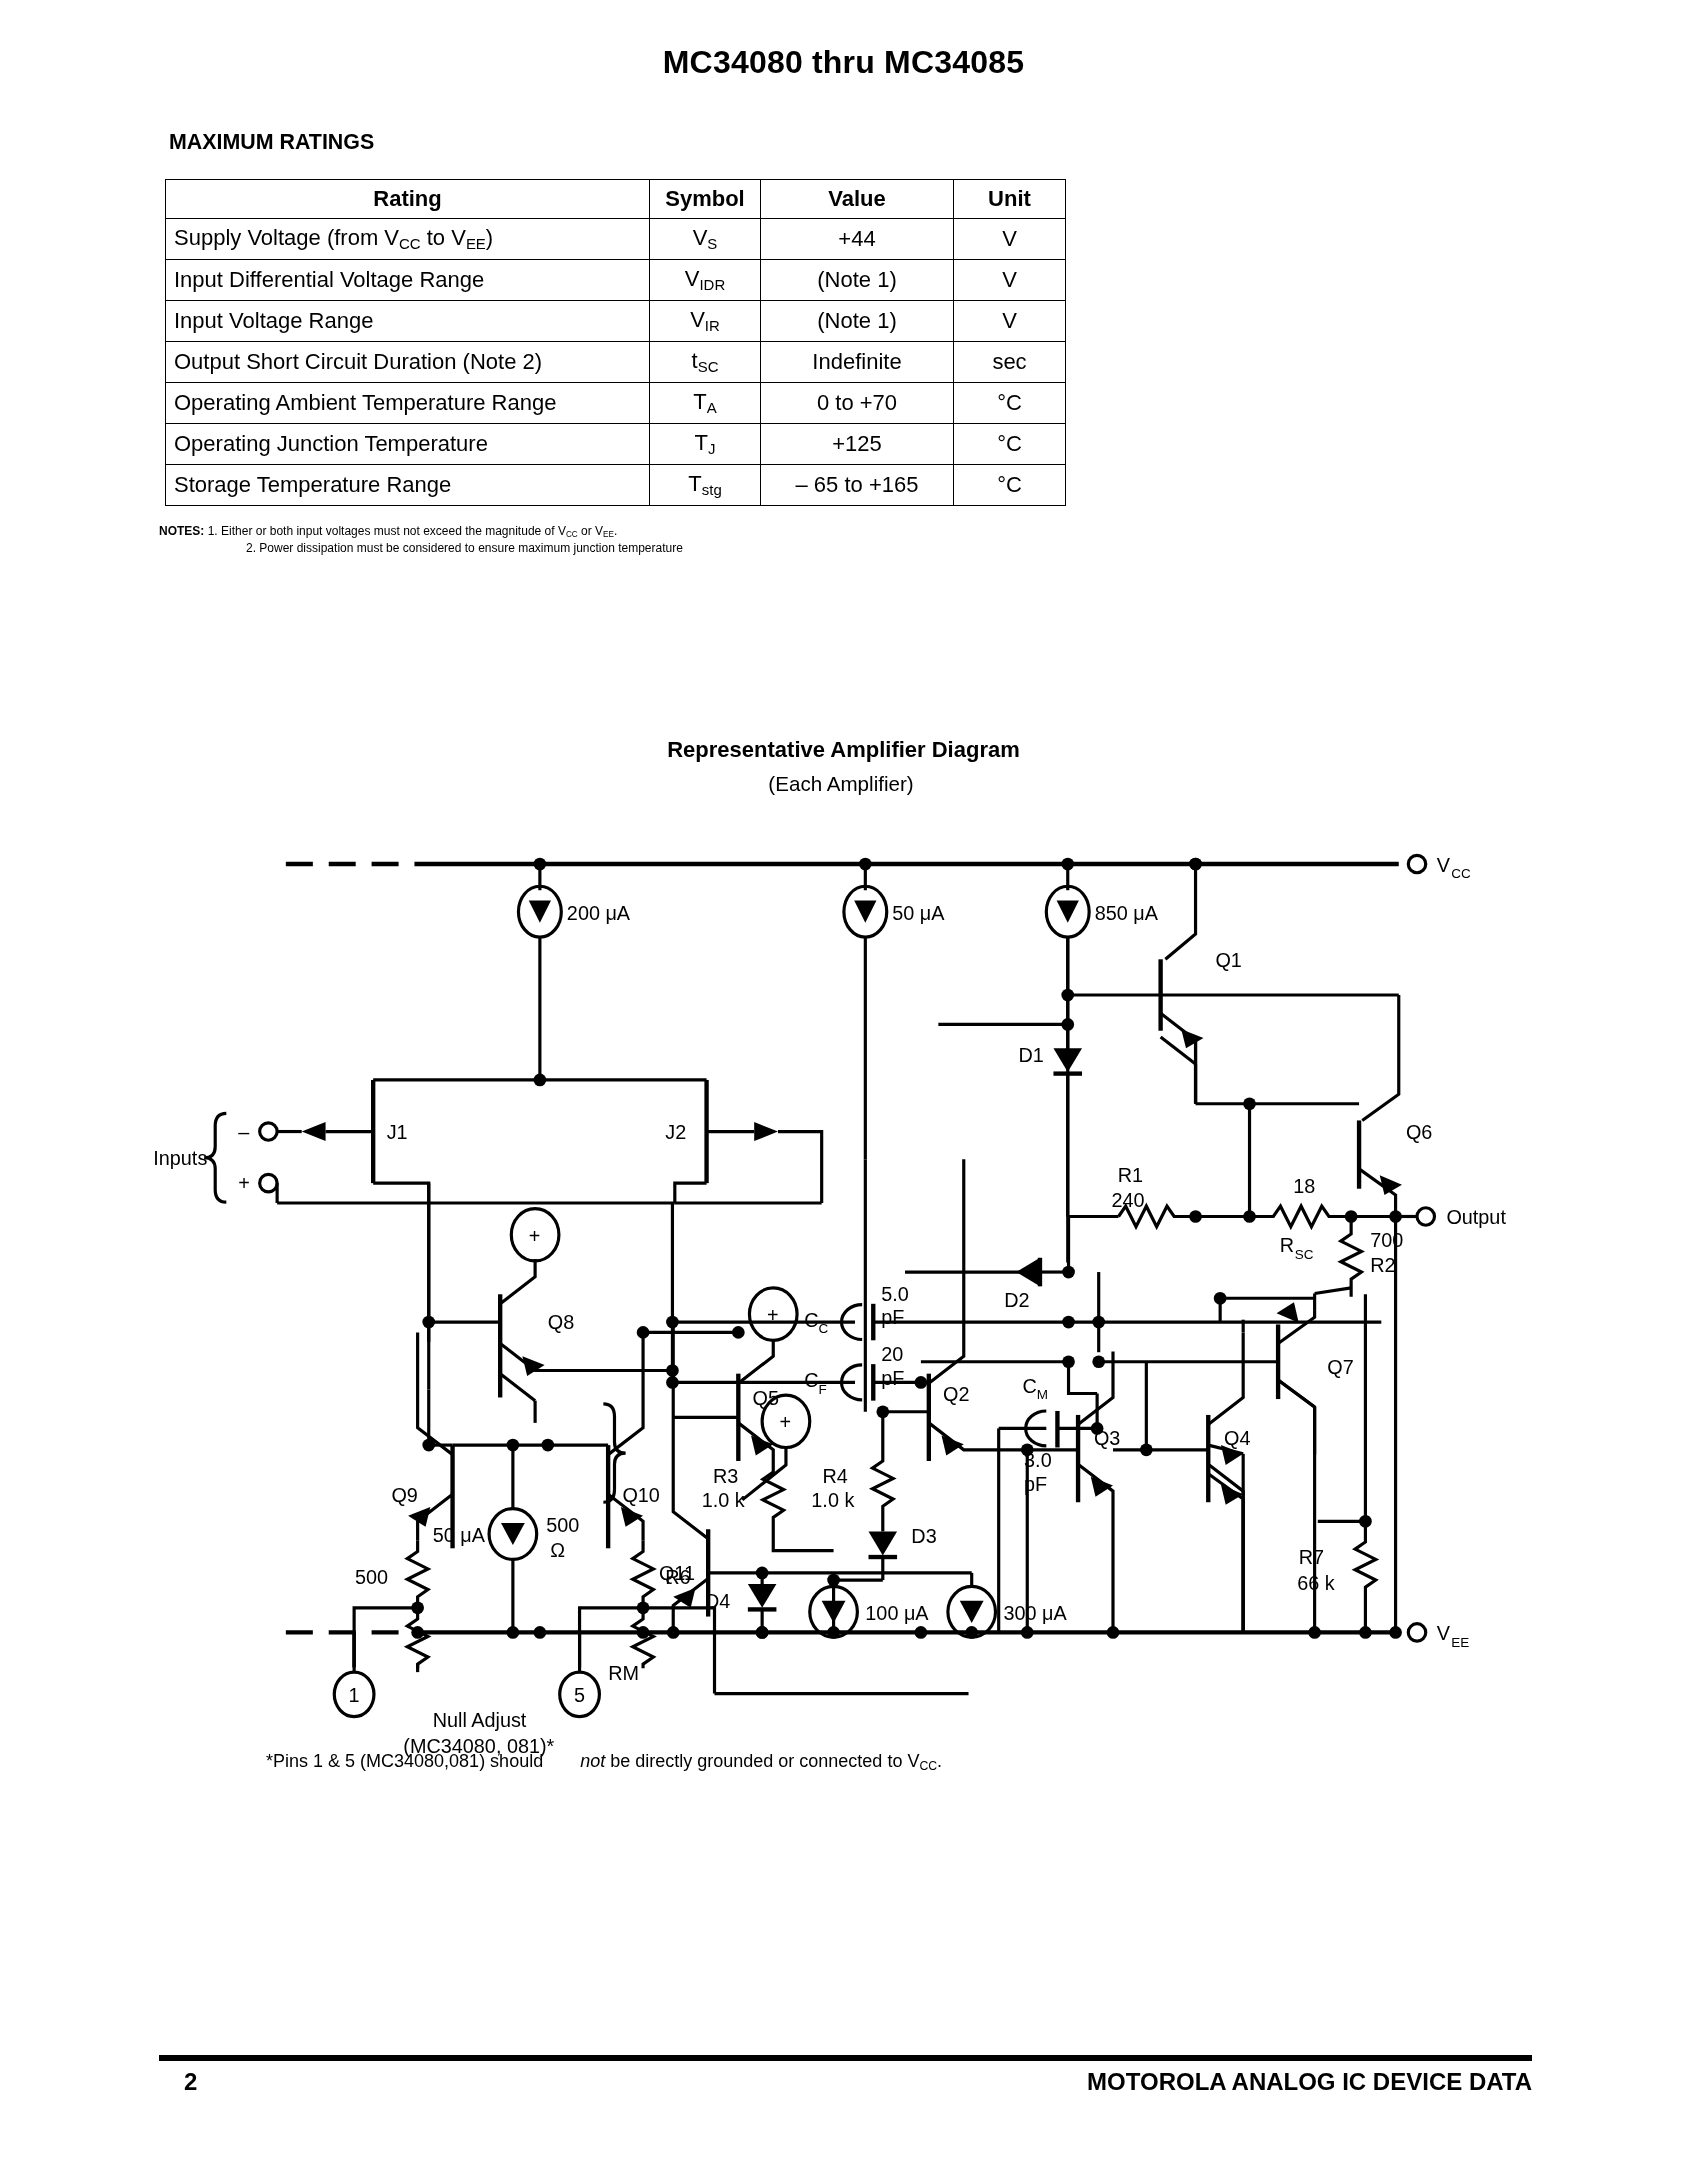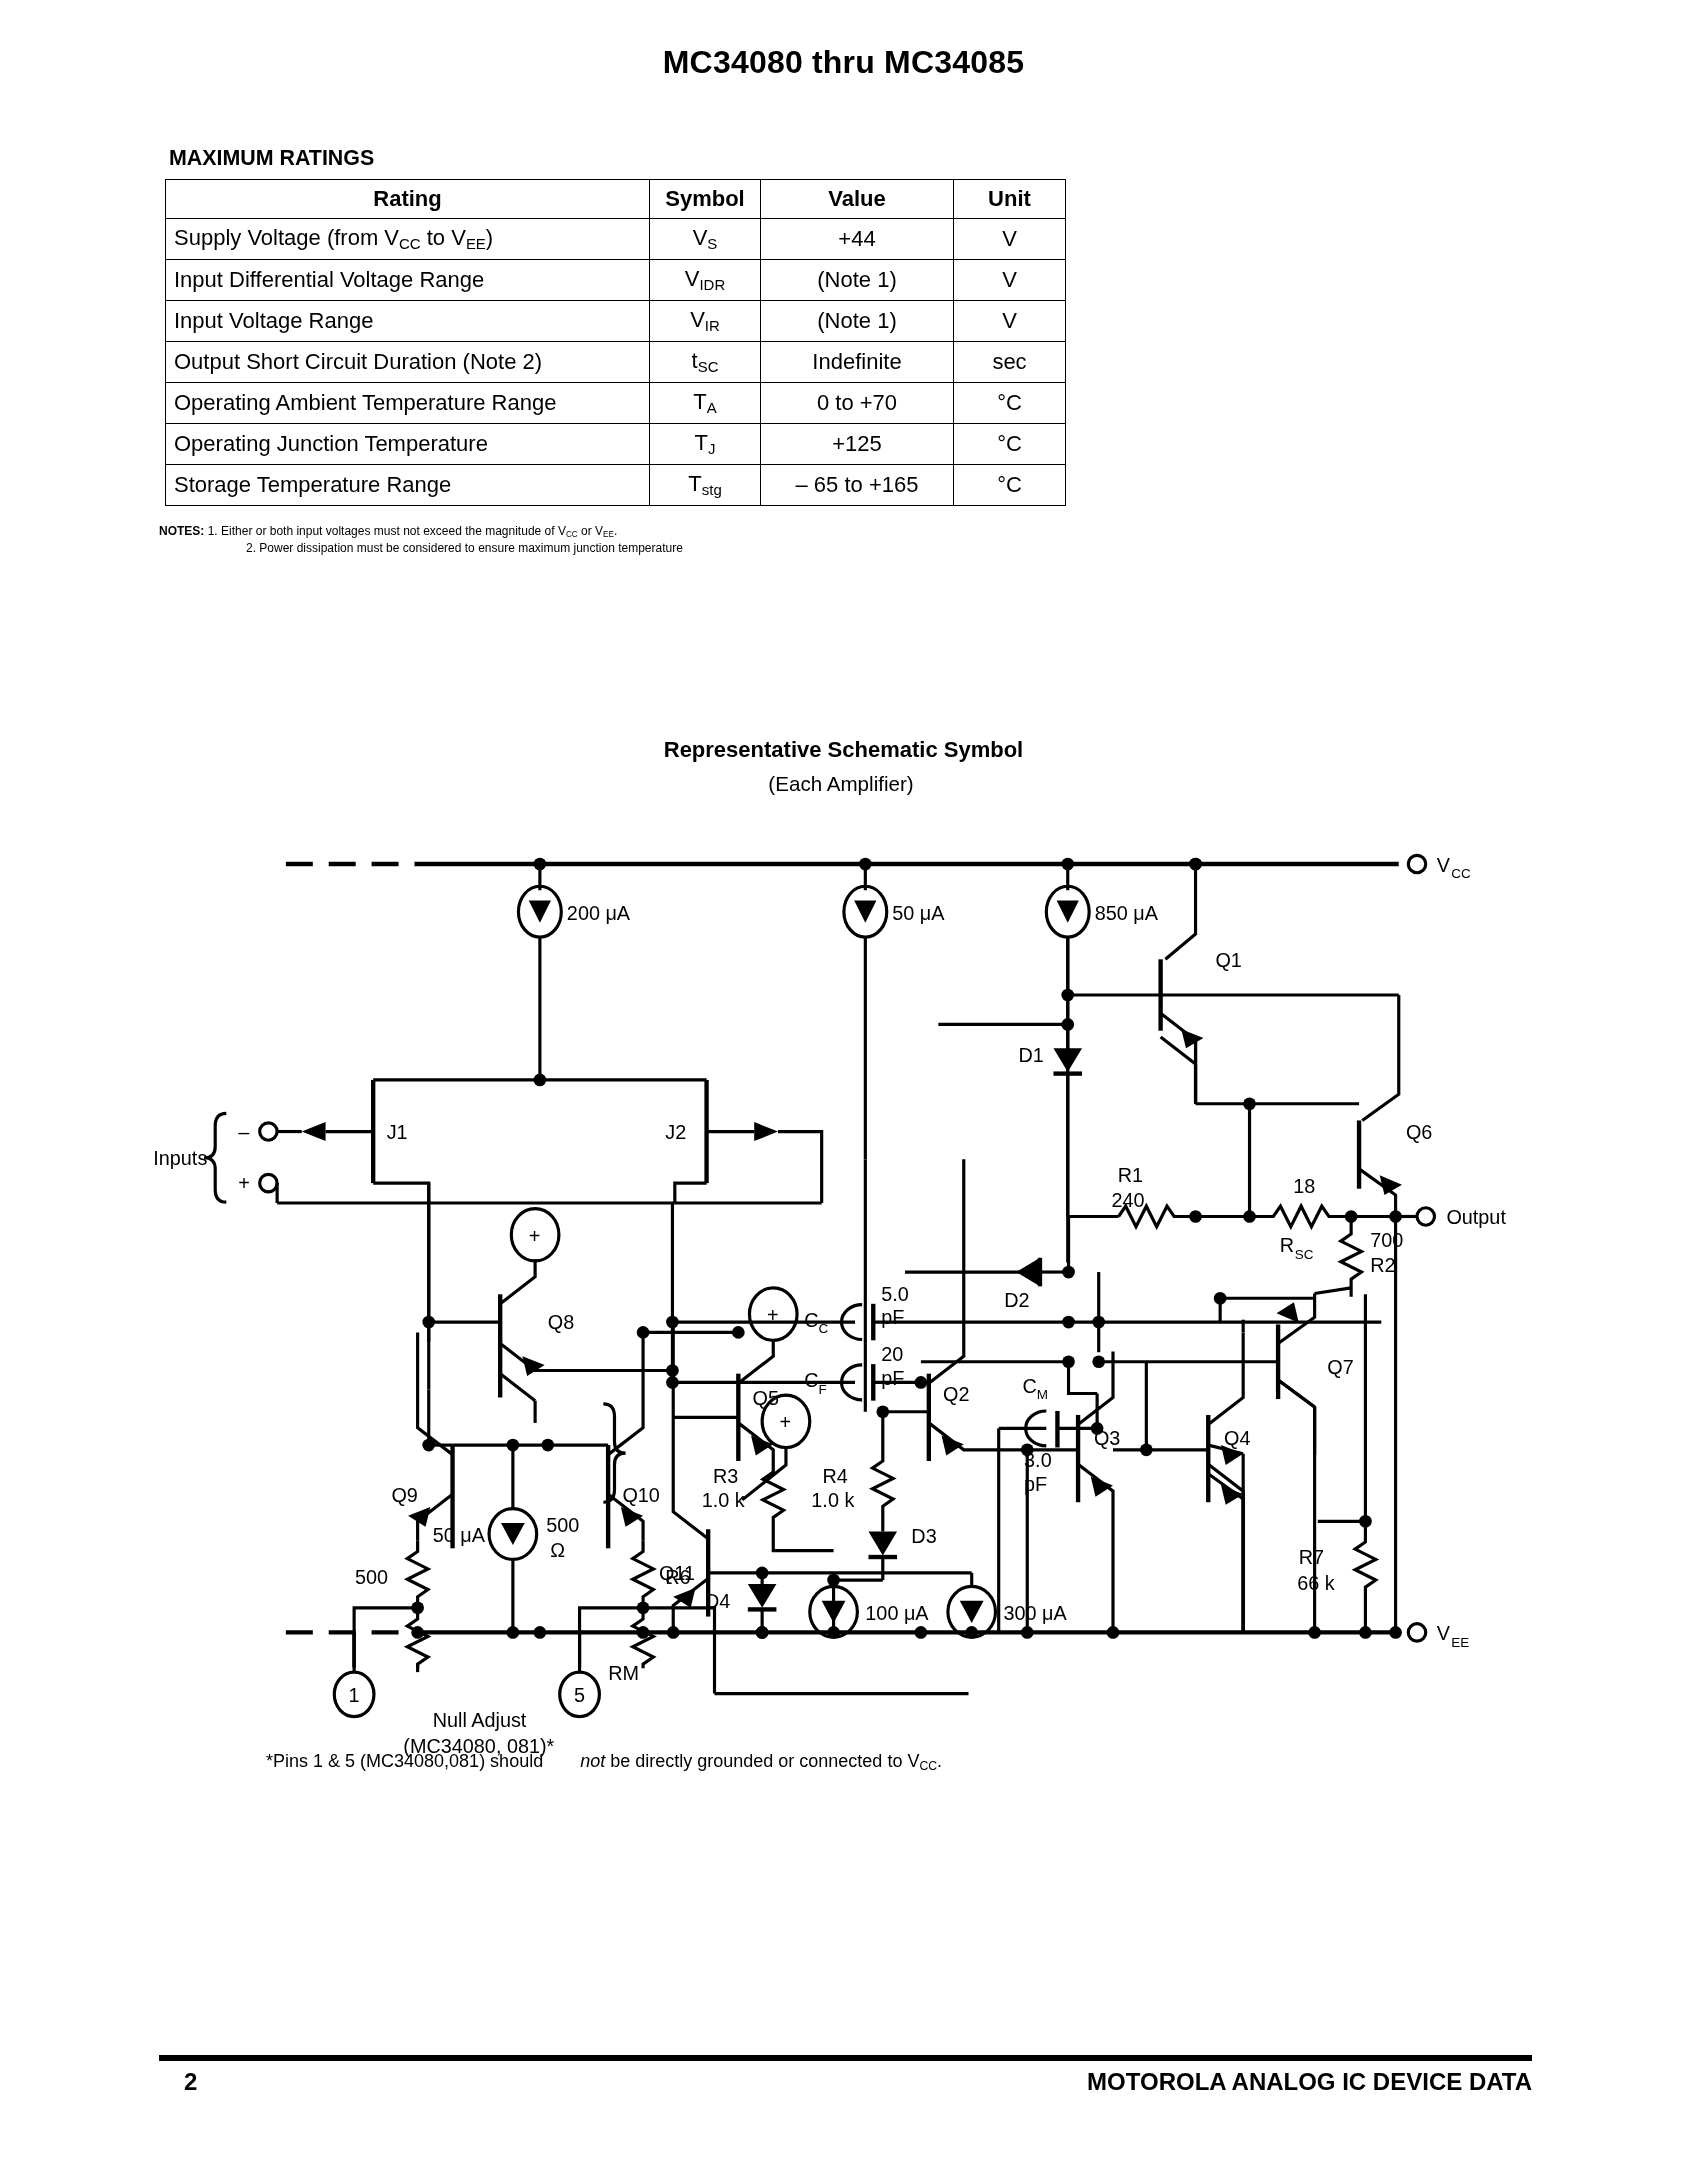--- a/index.html
+++ b/index.html
@@ -4,21 +4,21 @@
 <style>
   html,body{margin:0;padding:0;background:#fff;}
   body{width:1687px;height:2183px;position:relative;
        font-family:"Liberation Sans", sans-serif; color:#000;}
   .page{position:absolute;inset:0;}
 
   
   .doc-title{position:absolute;top:44px;left:0;width:1687px;text-align:center;
              font-size:32px;font-weight:bold;letter-spacing:0.2px;}
 
-  .section-head{position:absolute;left:169px;top:146px;font-size:21.4px;font-weight:bold;}
+  .section-head{position:absolute;left:169px;top:130px;font-size:21.4px;font-weight:bold;}
 
   
   table.ratings{position:absolute;left:165px;top:179px;border-collapse:collapse;
                 font-size:22px;}
   table.ratings td,table.ratings th{border:1.6px solid #000;padding:0 8px;height:40px;
                 vertical-align:middle;font-weight:normal;}
   table.ratings th{font-weight:bold;text-align:center;height:38px;}
   .c-rating{width:467px;text-align:left;padding-left:22px;}
   .c-symbol{width:94px;text-align:center;}
   .c-value{width:176px;text-align:center;}
@@ -111,21 +111,21 @@
         </tr>
       </tbody>
   </table>
 
   <div class="notes">
     <span class="n-row"><b>NOTES:</b>
       <span>1. Either or both input voltages must not exceed the magnitude of V<sub>CC</sub> or V<sub>EE</sub>.</span></span>
     <span class="n-row ind1"><span>2. Power dissipation must be considered to ensure maximum junction temperature</span></span>
   </div>
 
-  <div class="sch-title">Representative Schematic Symbol</div>
+  <div class="sch-title">Representative Amplifier Diagram</div>
   <div class="sch-sub">(Each Amplifier)</div>
 
   <div class="schematic">
   <svg width="1687" height="1024" viewBox="0 0 2125 1290" xmlns="http://www.w3.org/2000/svg">
     <defs>
       <style>
         .w{stroke:#000;stroke-width:4;fill:none;}
         .wt{stroke:#000;stroke-width:5.5;fill:none;}
         .lbl{font-family:"Liberation Sans",sans-serif;font-size:25px;fill:#000;}
         .lbls{font-family:"Liberation Sans",sans-serif;font-size:23px;fill:#000;}

